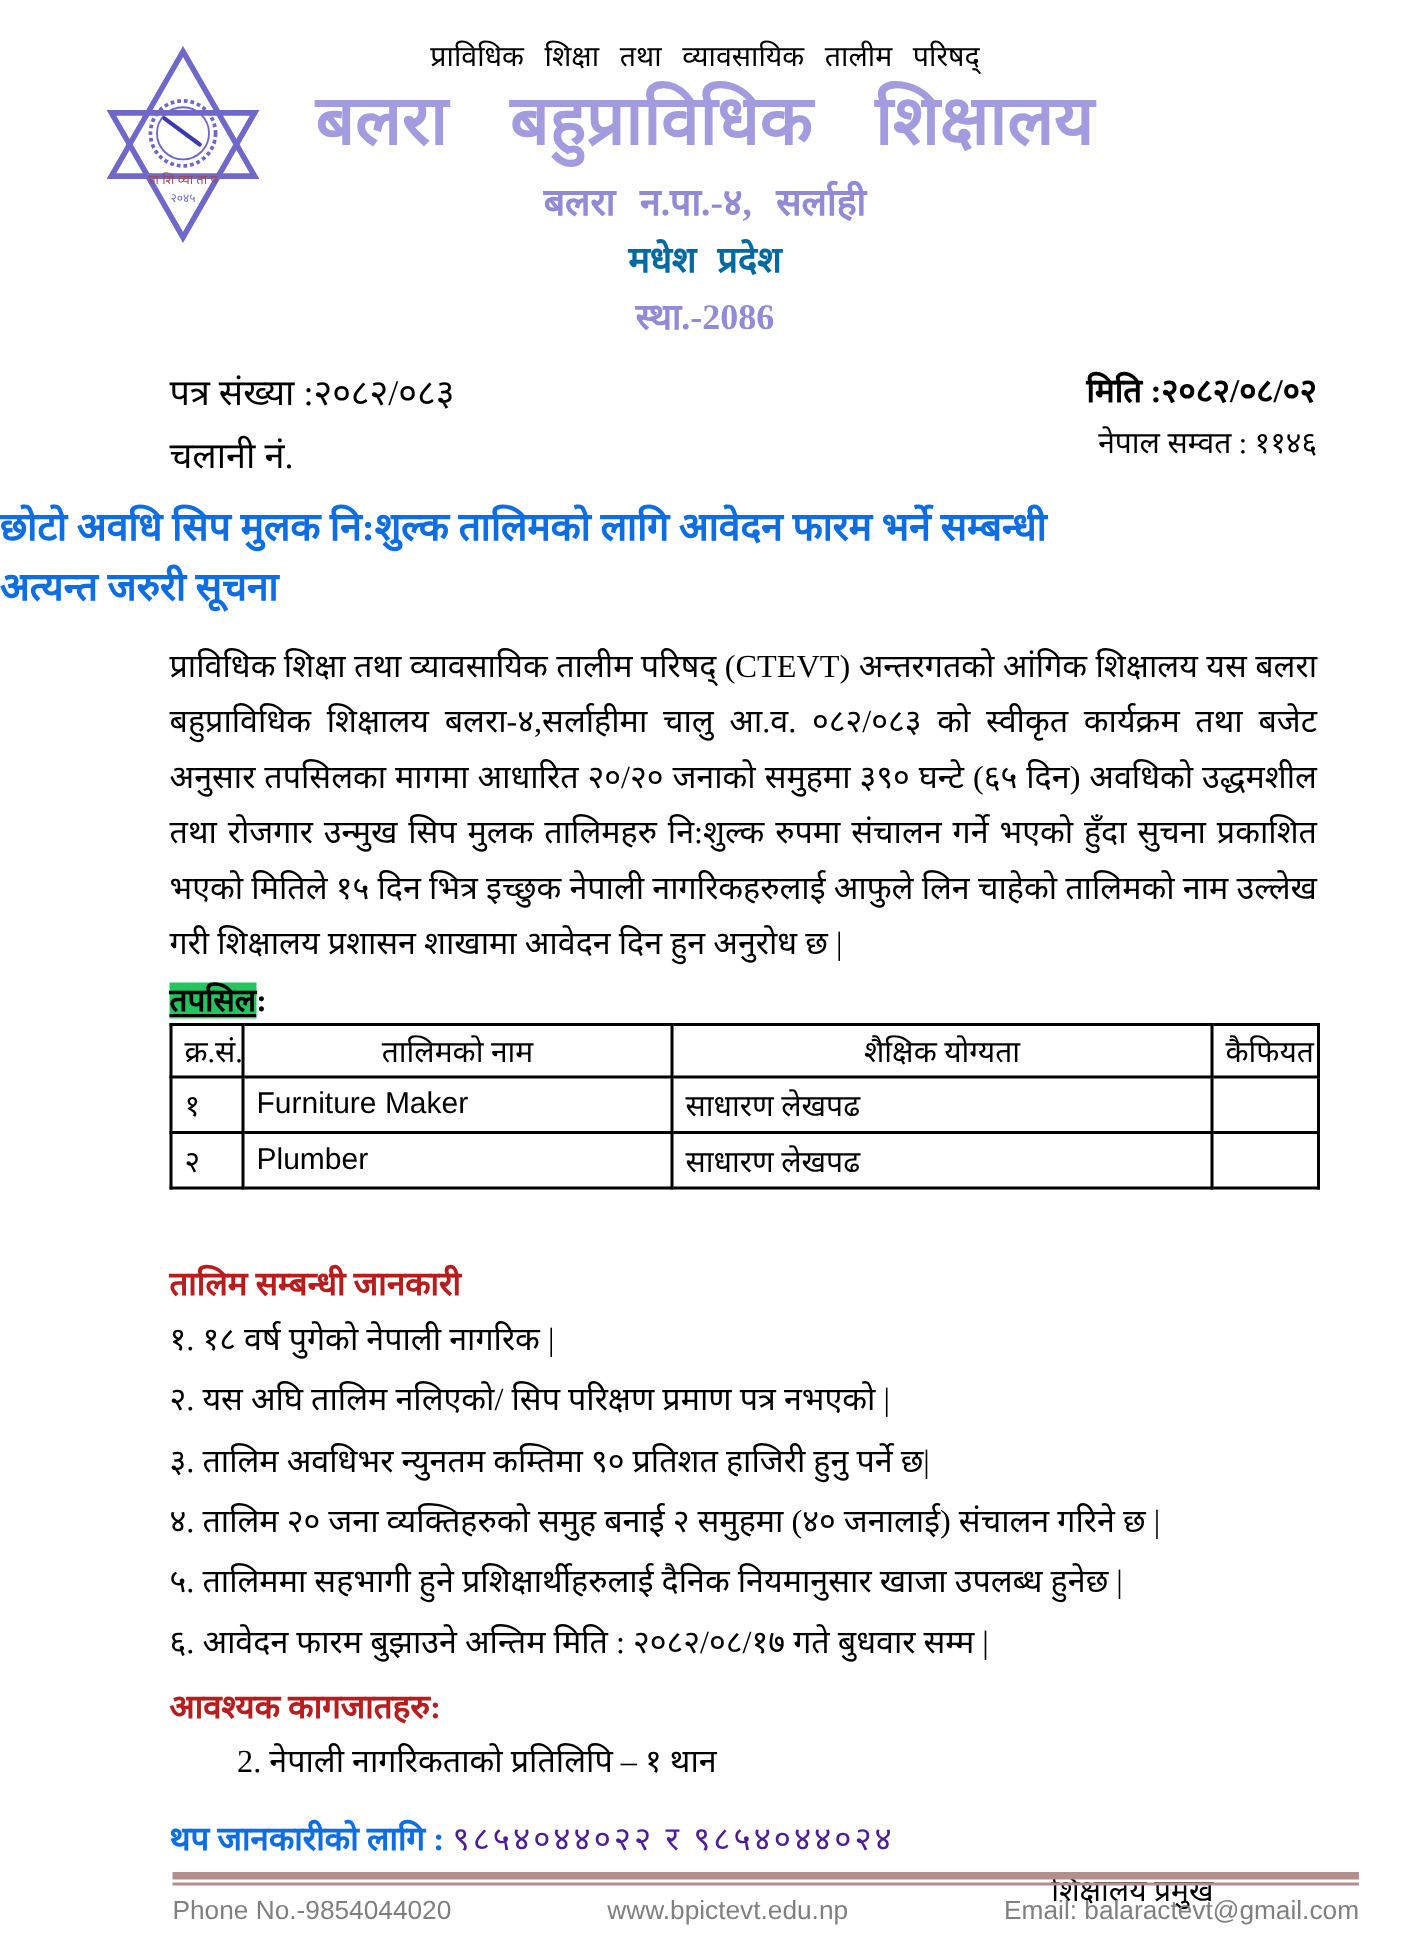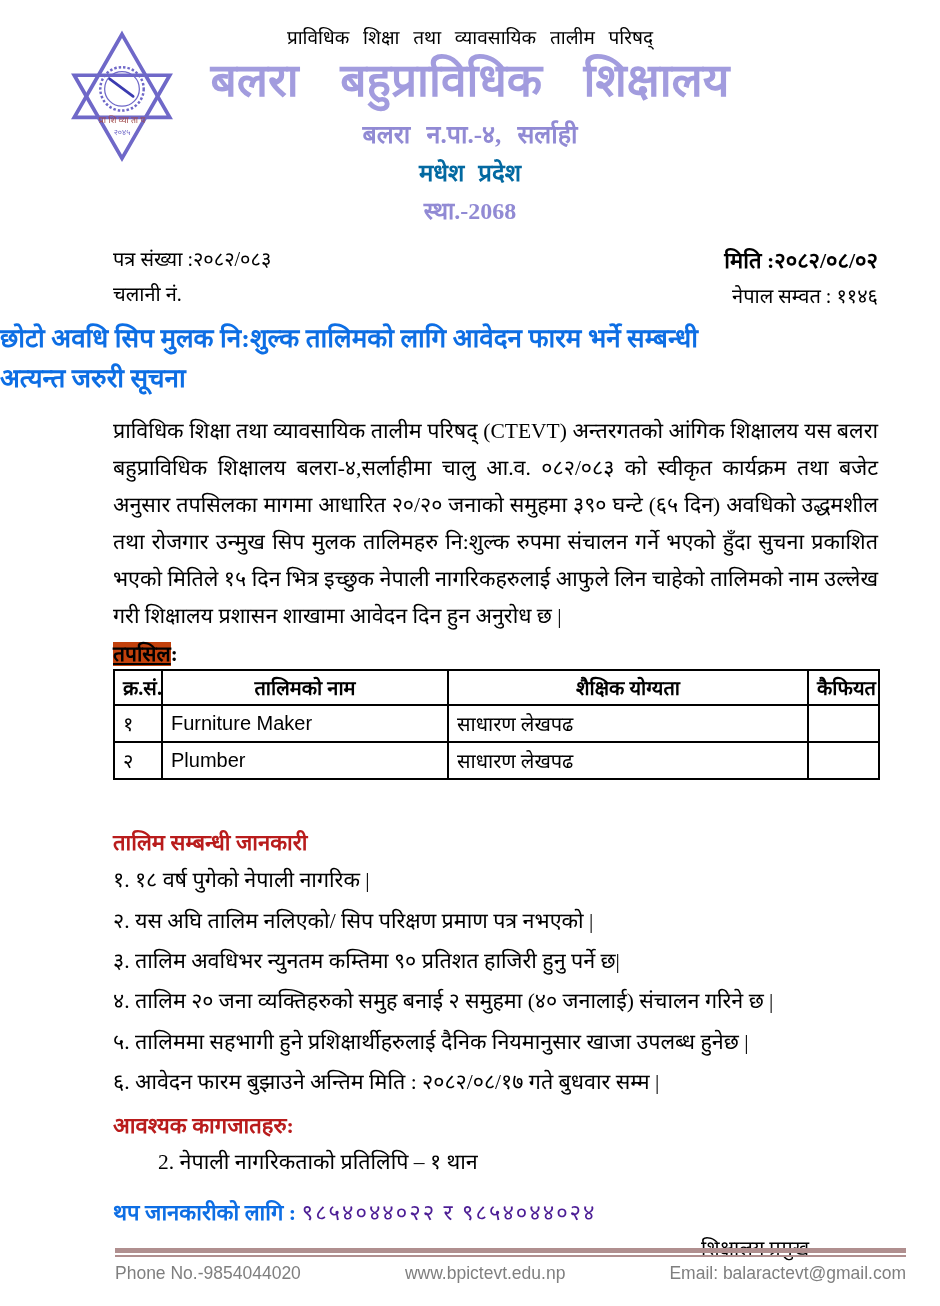--- a/index.html
+++ b/index.html
@@ -25,45 +25,45 @@
   }
   .org-addr  { font-size: 25px; color: #918ad4; word-spacing: 10px; font-weight: 600; margin-top: 6px; }
   .org-prov  { font-size: 24px; color: #0369a1; word-spacing: 8px;  font-weight: 600; margin-top: 5px; }
   .org-est   { font-size: 24px; color: #918ad4; font-weight: 600; margin-top: 5px; }
   .logo {
     position: absolute; left: 60px; top: 30px;
     width: 124px; height: 150px;
   }
   
   .meta { display: flex; justify-content: space-between; margin: 16px 62px 0 113px; }
-  .meta-left  { text-align: left;  font-size: 20px; line-height: 1.75; }
+  .meta-left  { text-align: left;  font-size: 24px; line-height: 1.75; }
   .meta-right { text-align: right; font-size: 20px; line-height: 1.7; }
   .meta-date  { font-weight: bold; font-size: 22px; }
   
   .notice-title {
     text-align: left; color: #0d6ee4; font-weight: bold;
     font-size: 26px; line-height: 1.55; margin-top: 6px;
   }
   
   .body-para {
     margin: 14px 62px 0 113px;
     font-size: 21.5px; line-height: 1.72;
     text-align: justify; text-justify: inter-word;
   }
   .tapsil-line { margin: 4px 62px 2px 113px; font-size: 21px; font-weight: bold; }
-  .tapsil-hl { background: #c2410c; text-decoration: underline; }
+  .tapsil-hl { background: #22c55e; text-decoration: underline; }
   
   table.schedule {
     width: 765px; margin: 2px 62px 0 113px;
     border-collapse: collapse; table-layout: fixed;
   }
   table.schedule th, table.schedule td {
     border: 2px solid #000; padding: 3px 8px; vertical-align: middle;
   }
-  table.schedule th { font-size: 20px; font-weight: bold; text-align: center; height: 32px; }
+  table.schedule th { font-size: 20px; font-weight: normal; text-align: center; height: 32px; }
   table.schedule td { height: 37px; font-size: 20px; text-align: left; }
   td.cell-sn { text-align: left; padding-left: 10px; }
   td.cell-name { font-family: "Liberation Sans", "DejaVu Sans", sans-serif; font-size: 19px; }
   .col-sn { width: 48px; } .col-name { width: 286px; } .col-qual { width: 360px; } .col-rem { width: 71px; }
   
   .section-heading {
     color: #b91c1c; font-weight: bold; font-size: 22px;
     margin: 0 62px 0 113px;
   }
   .sec-info { margin-top: 46px; }
@@ -101,21 +101,21 @@
       <circle cx="50" cy="47" r="17.5" fill="none" stroke="#6f68c8" stroke-width="2" stroke-dasharray="2,1.6"></circle>
       <circle cx="50" cy="47" r="14" fill="none" stroke="#6f68c8" stroke-width="1"></circle>
       <line x1="40" y1="39" x2="59" y2="53" stroke="#3b3bb0" stroke-width="2.2" stroke-linecap="round"></line>
       <text x="50" y="74.5" font-size="7" fill="#a04848" text-anchor="middle">प्रा शि व्या ता प</text>
       <text x="50" y="84" font-size="6.5" fill="#6f68c8" text-anchor="middle">२०४५</text>
     </svg>
     <div class="org-small">प्राविधिक शिक्षा तथा व्यावसायिक तालीम परिषद्</div>
     <div class="org-name">बलरा बहुप्राविधिक शिक्षालय</div>
     <div class="org-addr">बलरा न.पा.-४, सर्लाही</div>
     <div class="org-prov">मधेश प्रदेश</div>
-    <div class="org-est">स्था.-2068</div>
+    <div class="org-est">स्था.-2086</div>
   </div>
 
   <div class="meta">
     <div class="meta-left">
       <div>पत्र संख्या :२०८२/०८३</div>
       <div>चलानी नं.</div>
     </div>
     <div class="meta-right">
       <div class="meta-date">मिति :२०८२/०८/०२</div>
       <div>नेपाल सम्वत  : ११४६</div>

